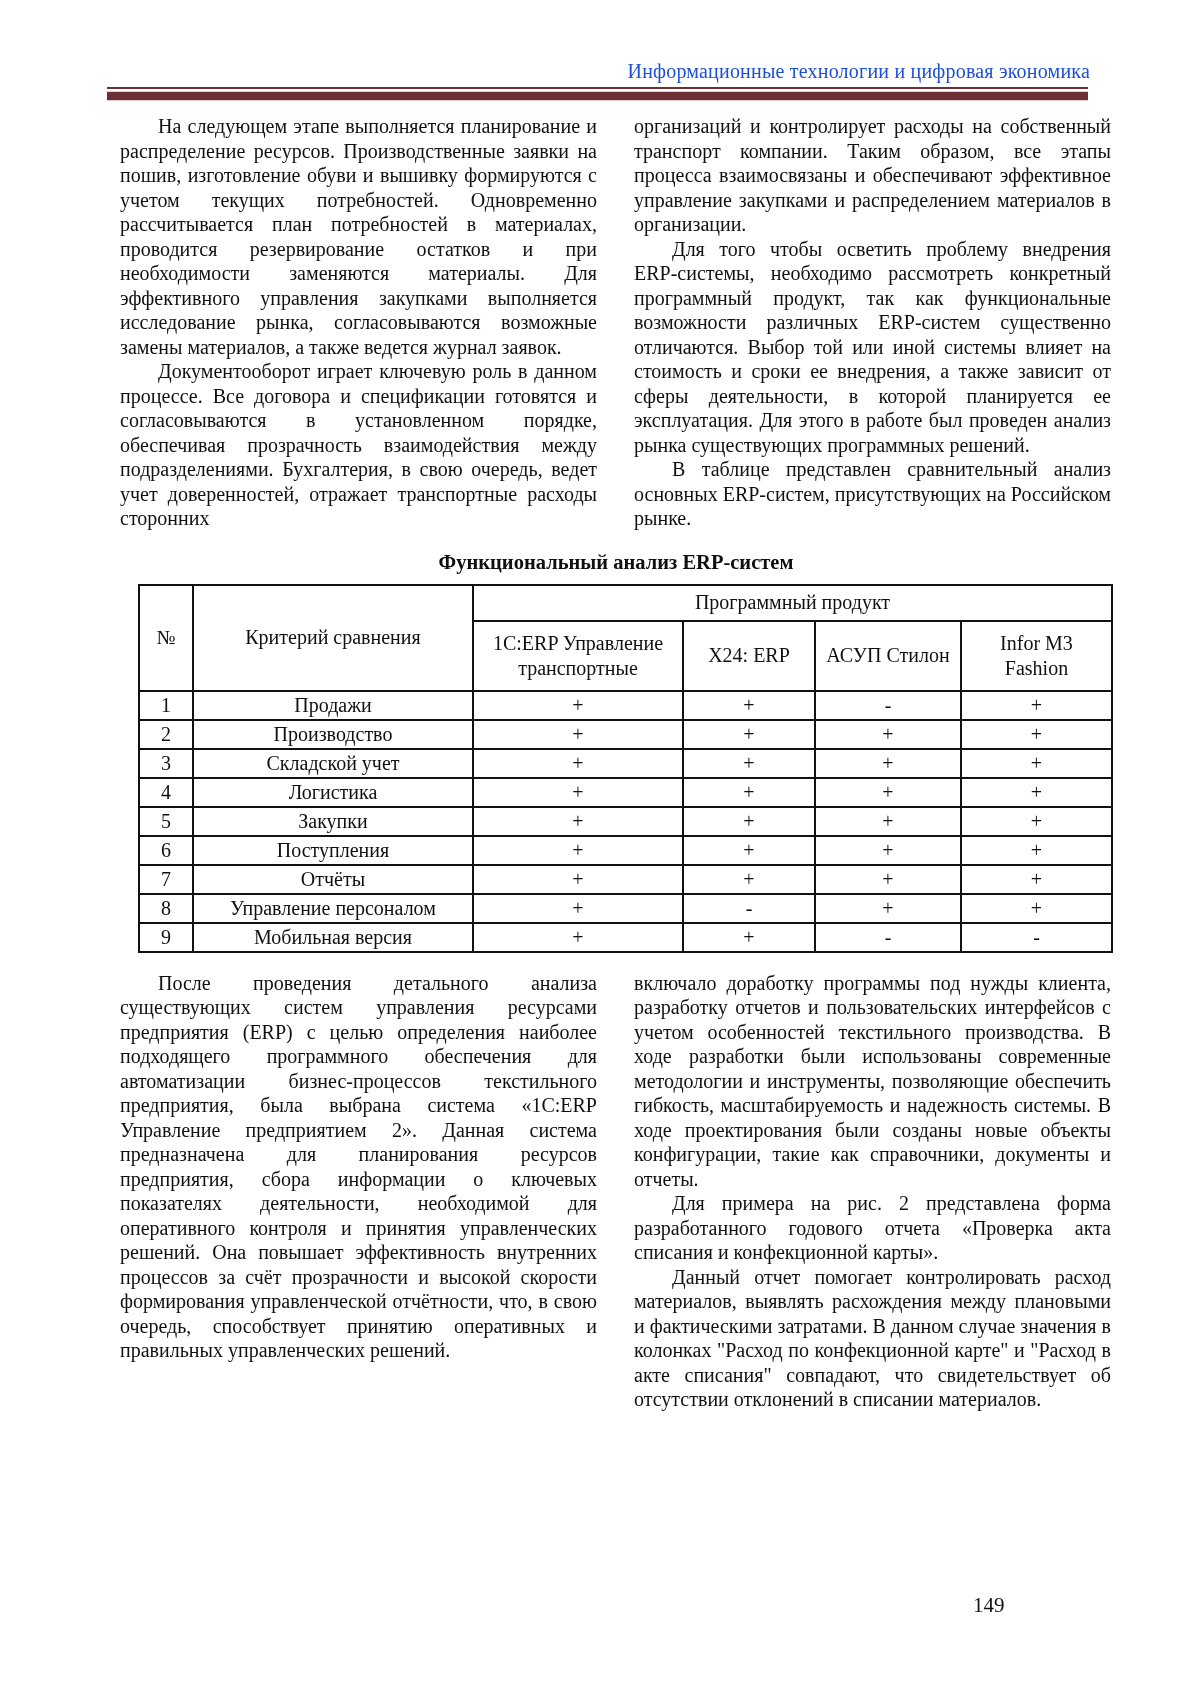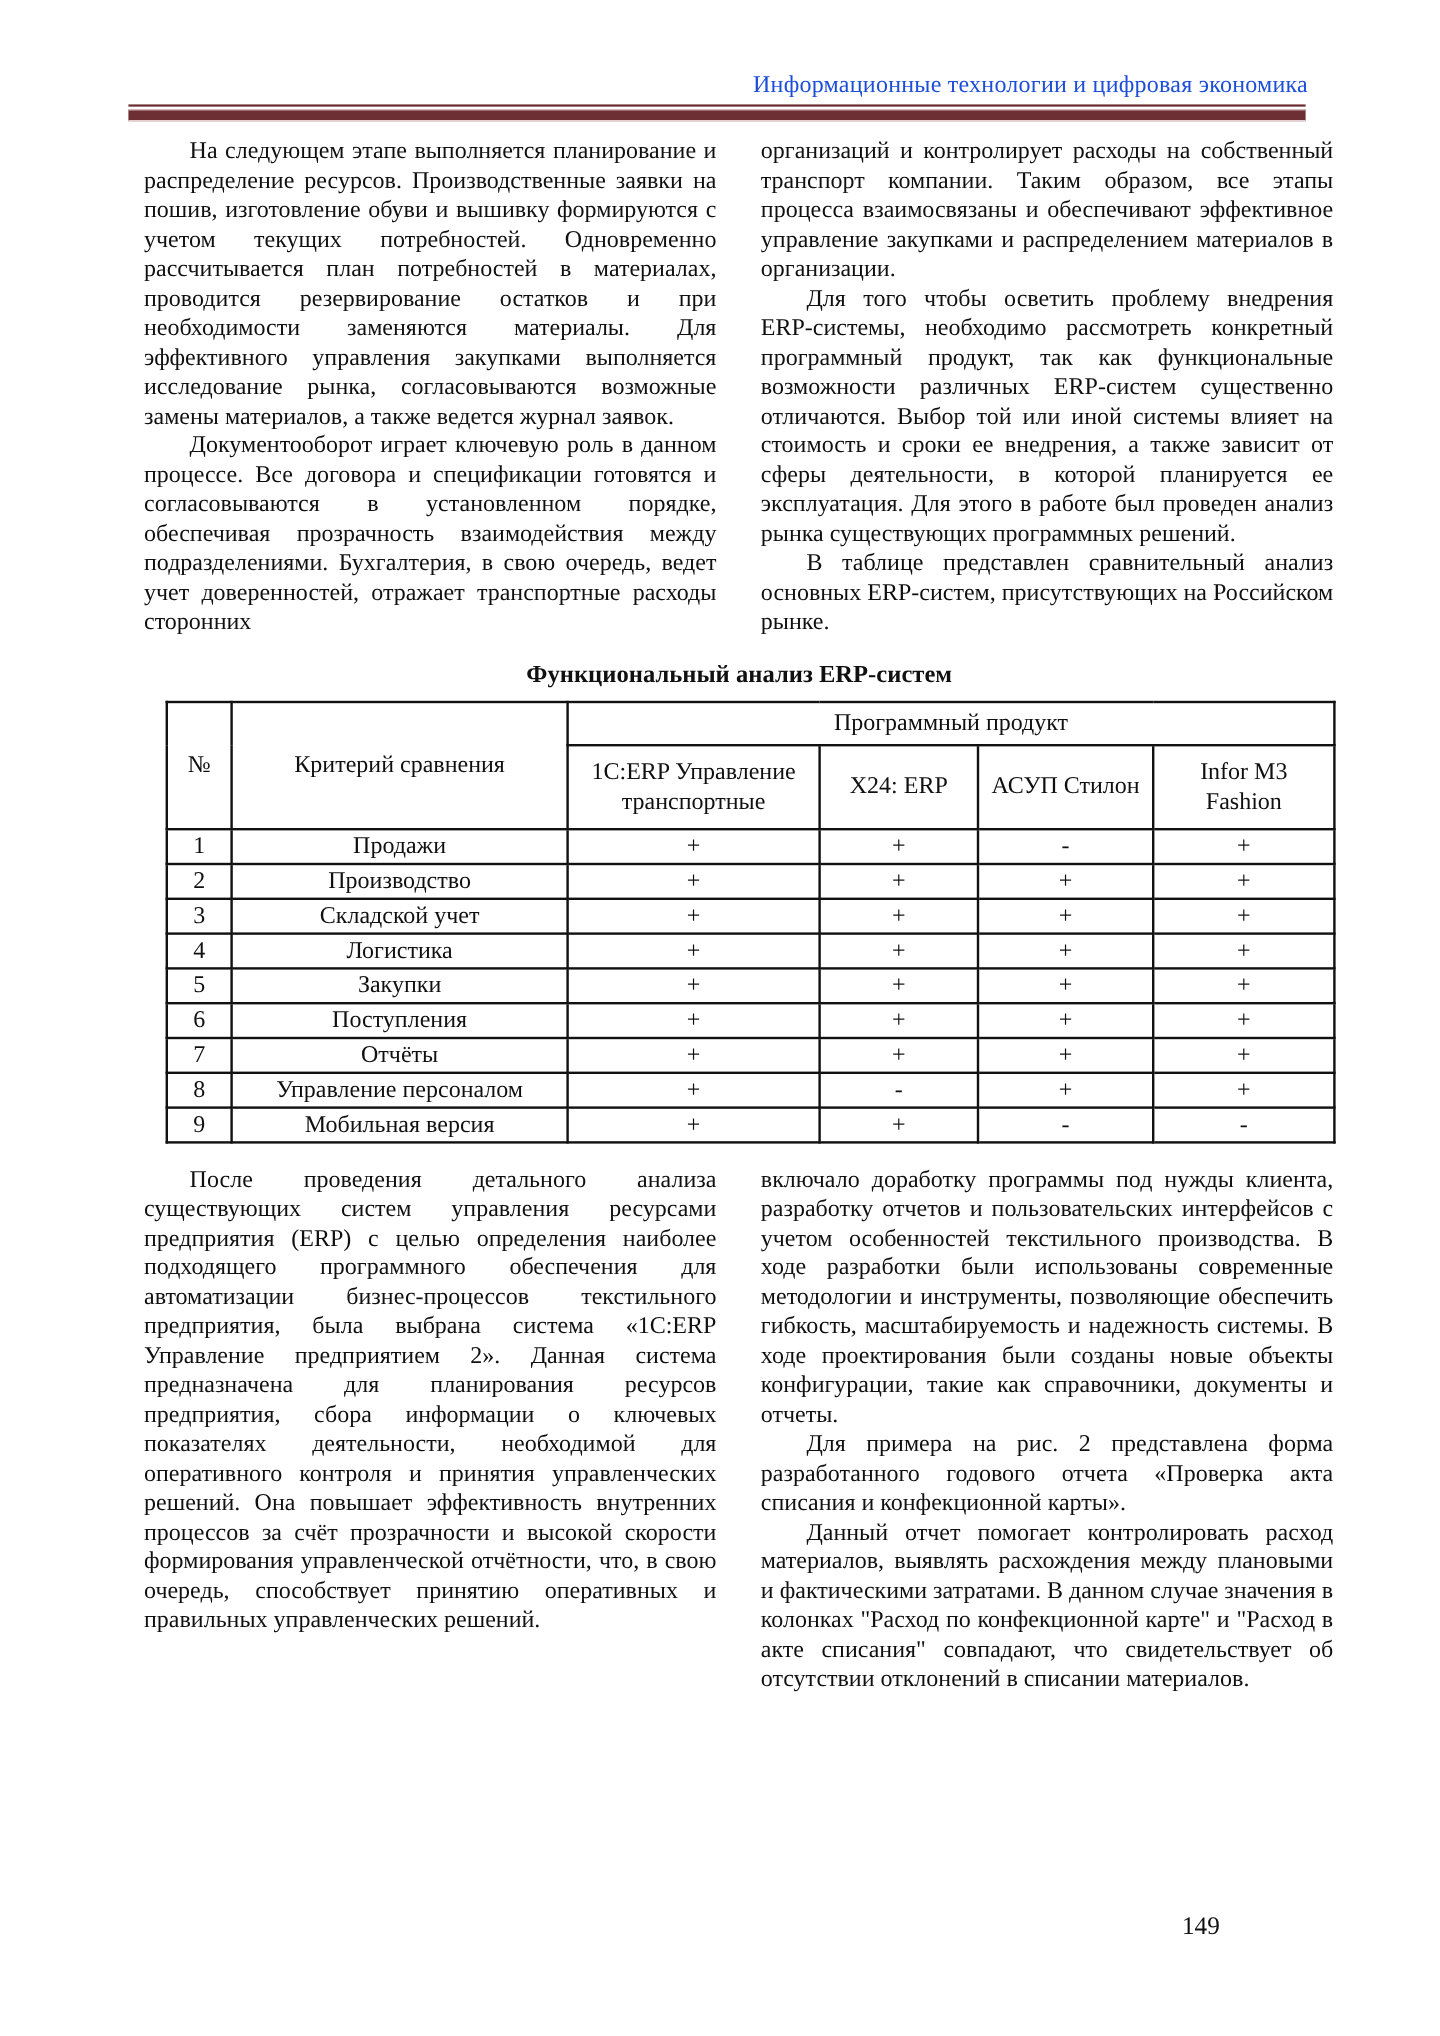--- a/index.html
+++ b/index.html
@@ -47,21 +47,21 @@
     text-align:center;vertical-align:middle;
     padding:1px 4px;
     overflow:hidden;
   }
   table.erp thead tr.group-row th{height:32px;}
   table.erp thead tr.product-row th{height:66px;line-height:25px;}
   table.erp tbody td{height:25px;line-height:23px;}
   .bottom-section{margin-top:18px;}
   .page-number{
     position:absolute;left:973px;top:1593px;
-    font-size:21px;color:#101010;margin-left:12px;
+    font-size:21px;color:#101010;
   }
 </style>
 </head>
 <body>
 
 <div class="page">
 
   <div class="running-head">Информационные технологии и цифровая экономика</div>
 
   <div class="header-rule">

